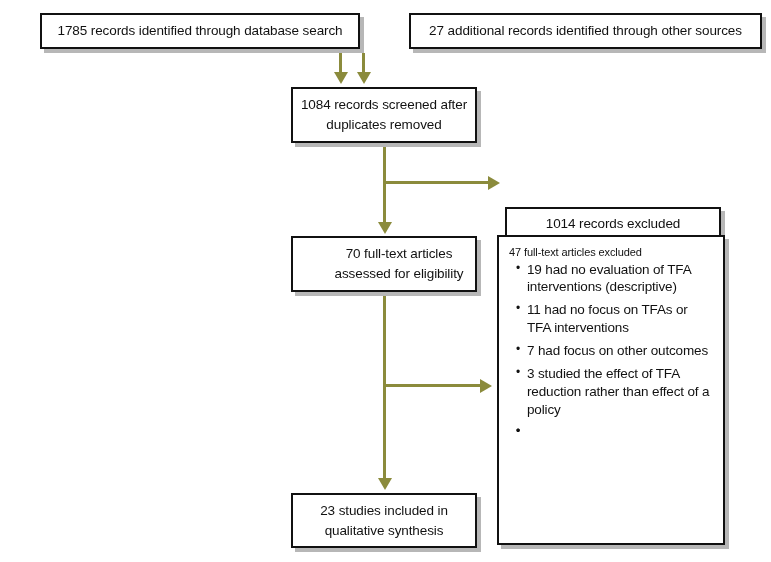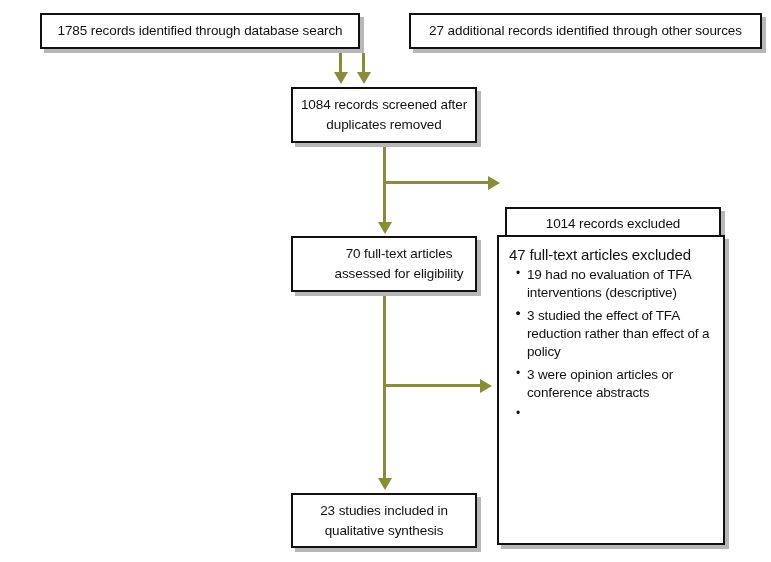--- a/index.html
+++ b/index.html
@@ -40,21 +40,21 @@
   .box .txt { display: block; width: 100%; }
 
   
   .box.listbox {
     display: block;
     text-align: left;
     padding: 8px 9px 8px 10px;
   }
   .listbox .listhead {
     display: block;
-    font-size: 15px;
+    font-size: 11px;
     line-height: 1.32;
     margin: 0 0 1px 0;
   }
   .listbox ul {
     list-style: none;
     margin: 0;
     padding: 0;
   }
   .listbox li {
     position: relative;
@@ -146,31 +146,32 @@
 
   <div class="box listbox" style="left:497px; top:235px; width:228px; height:310px;">
     <span class="listhead">47 full-text articles excluded</span>
     <ul>
       <li>
         <span class="bullet">•</span>
         <span>19 had no evaluation of TFA interventions (descriptive)</span>
       </li>
       <li>
         <span class="bullet">•</span>
+        <span>11 had no focus on TFAs or TFA interventions</span>
       </li>
       <li>
         <span class="bullet">•</span>
+        <span>7 had focus on other outcomes</span>
       </li>
       <li>
         <span class="bullet">•</span>
         <span>3 studied the effect of TFA reduction rather than effect of a policy</span>
       </li>
       <li>
         <span class="bullet">•</span>
-        <span>3 were opinion articles or conference abstracts</span>
       </li>
       <li>
         <span class="bullet">•</span>
       </li>
     </ul>
   </div>
 
   <div class="box" style="left:291px; top:493px; width:186px; height:55px;justify-content:center;">
     <span class="txt">23 studies included in qualitative synthesis</span>
   </div>

